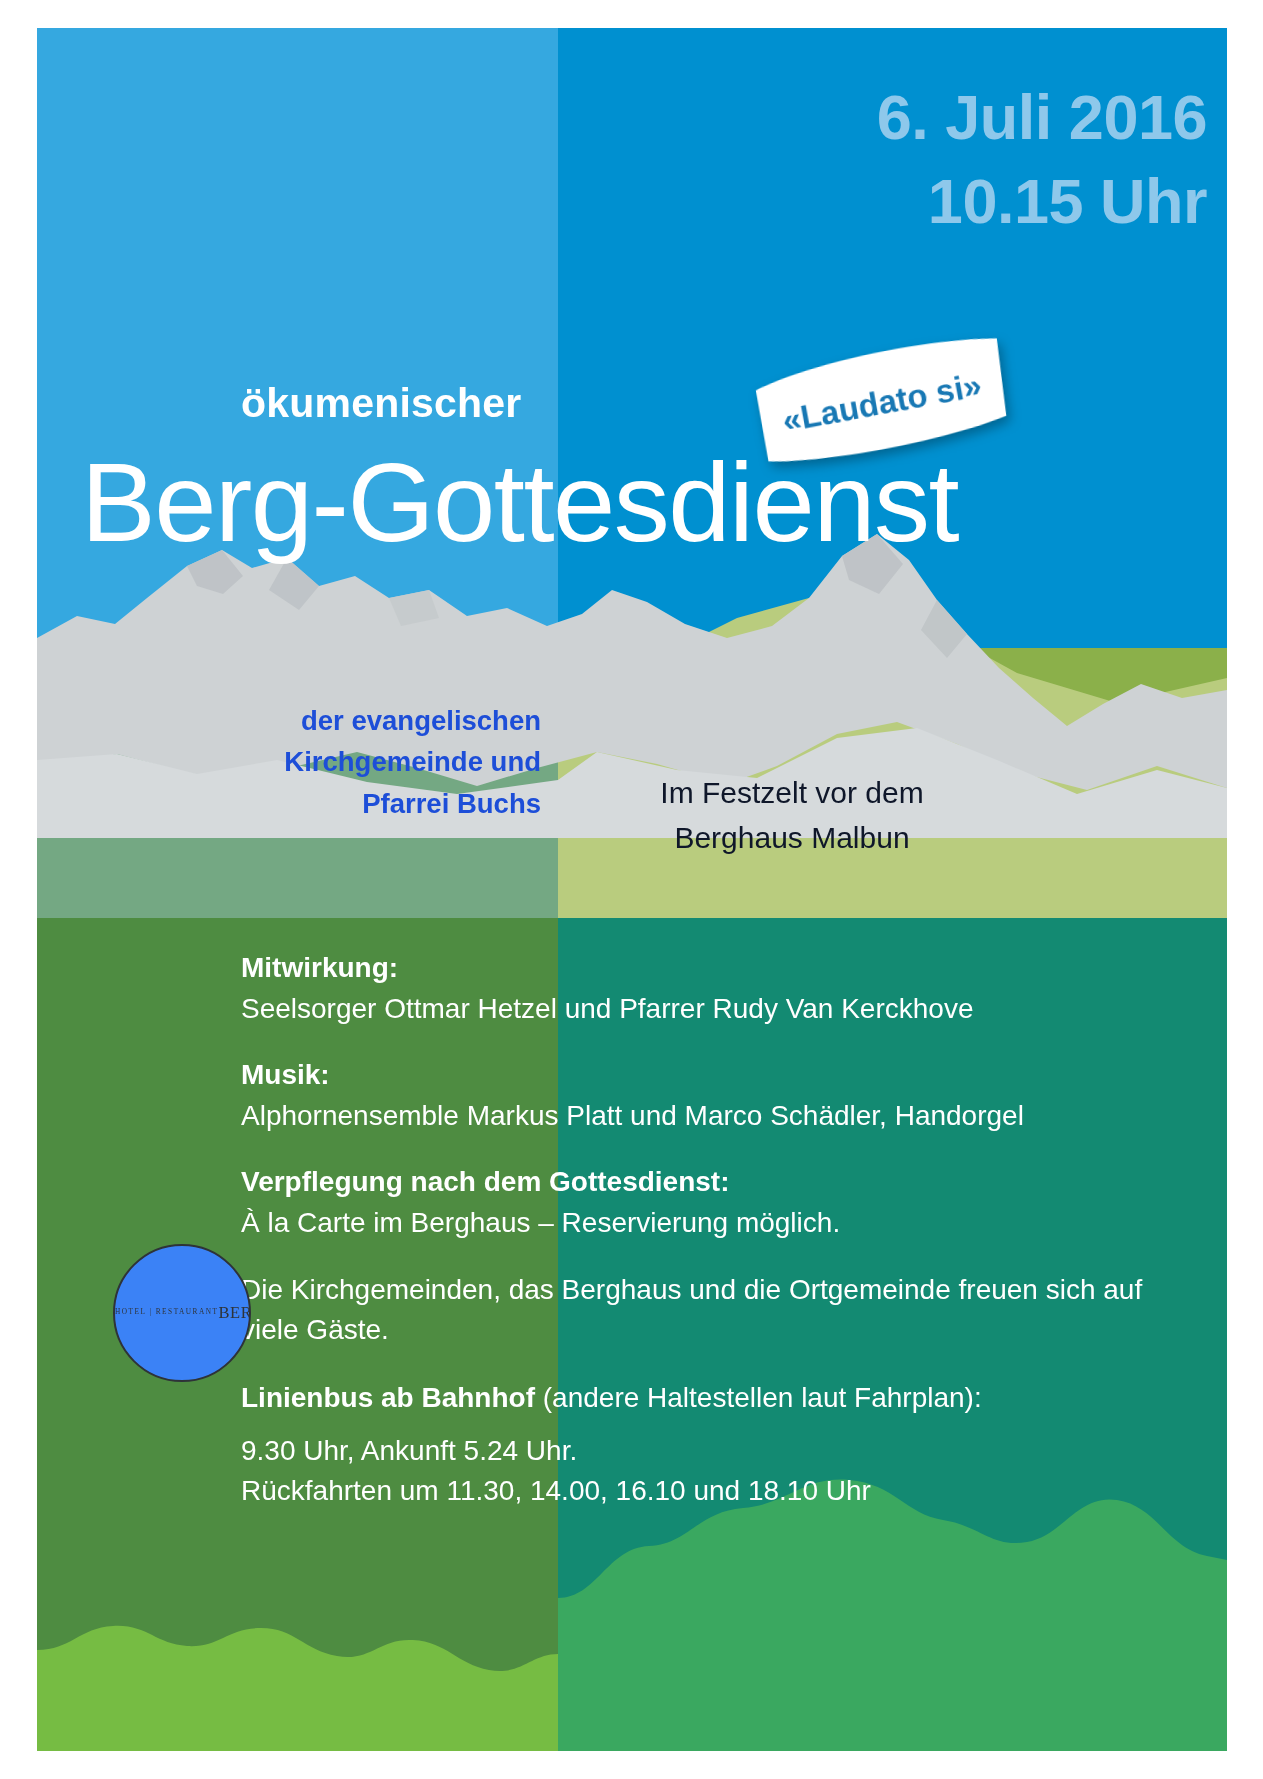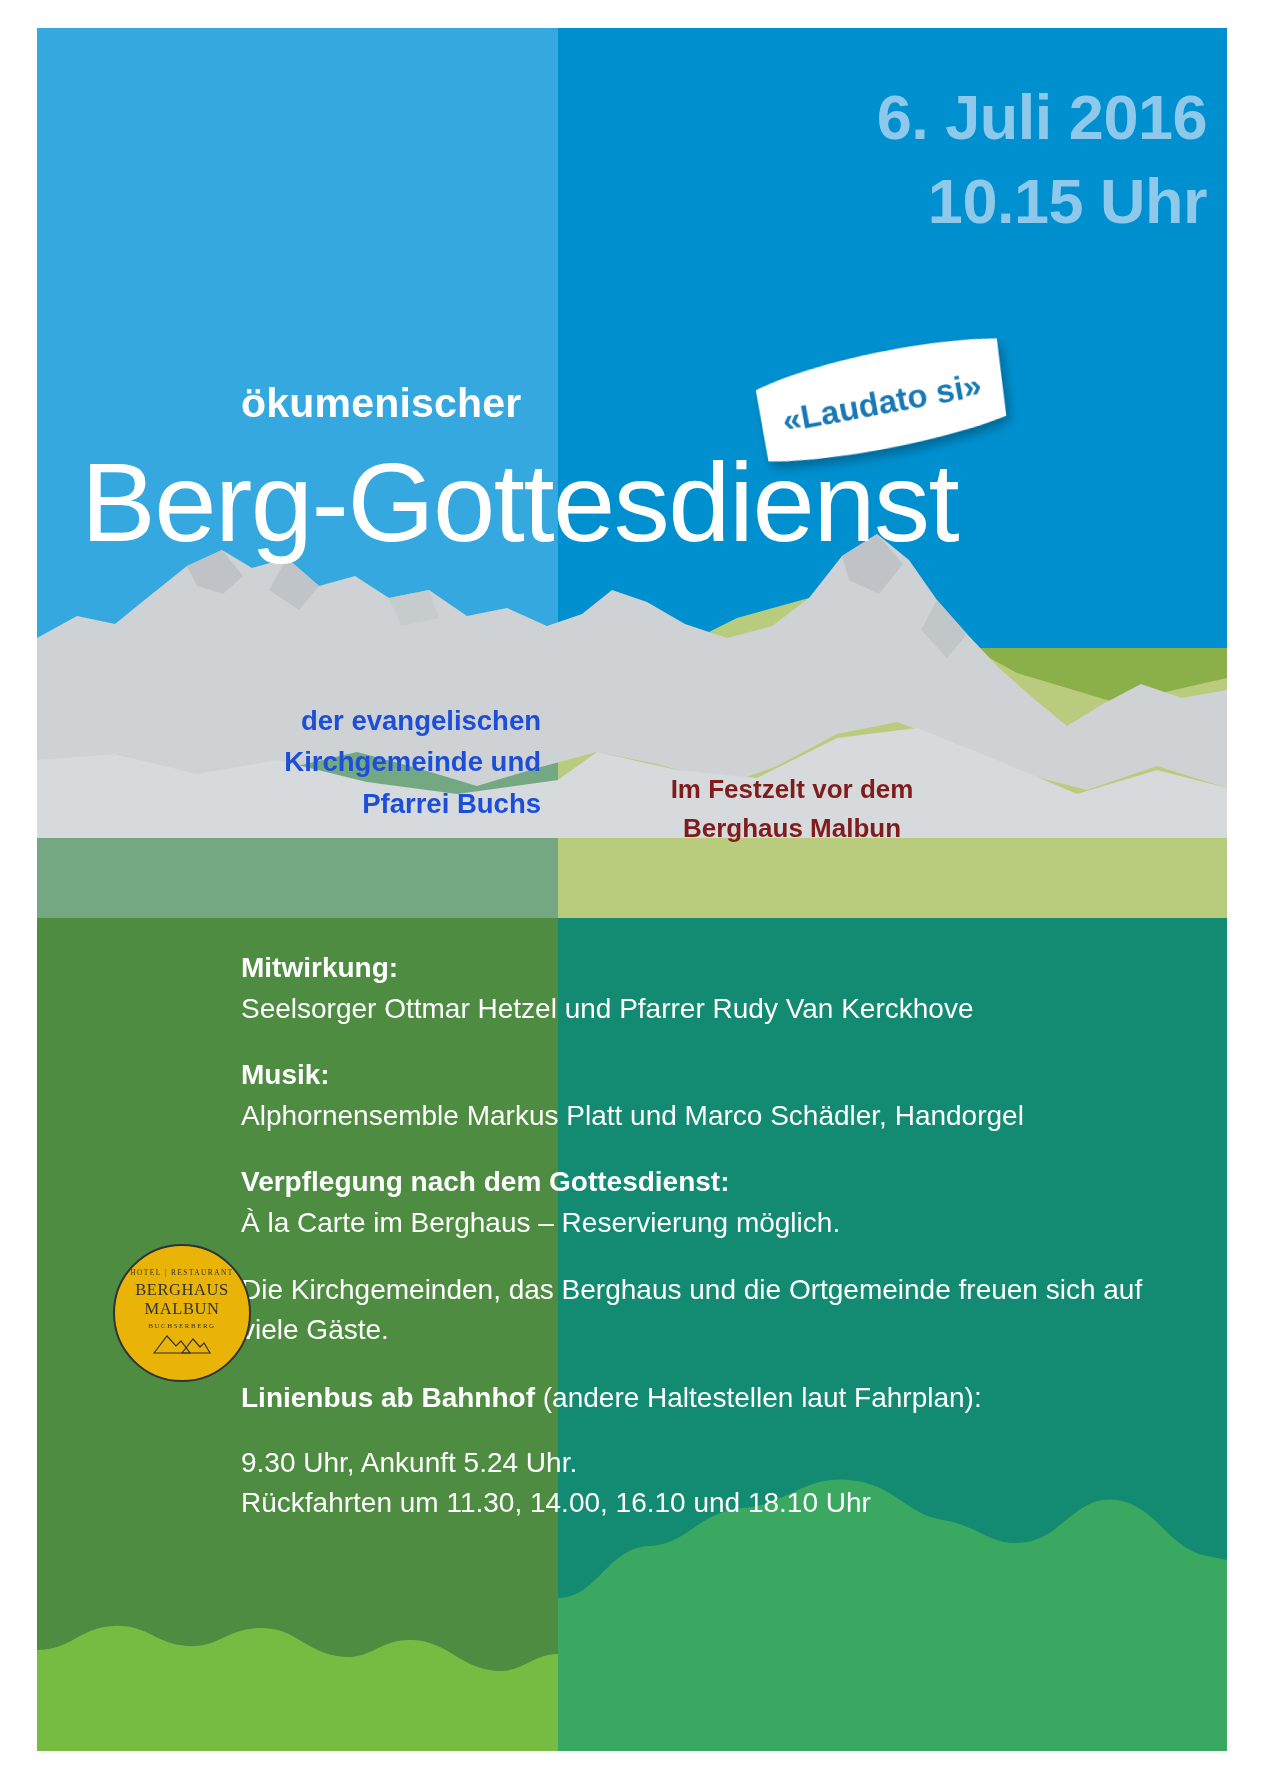--- a/index.html
+++ b/index.html
@@ -143,23 +143,23 @@
     font-weight: bold;
     font-size: 27.5px;
     line-height: 1.5;
     text-align: right;
   }
   .col-right-block {
     position: absolute;
     left: 575px;
     top: 742px;
     width: 360px;
-    color: #7f1d1d;
-    font-weight: bold;
-    font-size: 26px;
+    color: #0f172a;
+    font-weight: normal;
+    font-size: 30px;
     line-height: 1.5;
     text-align: center;
   }
 
   .body-area {
     position: absolute;
     left: 204px;
     top: 920px;
     width: 960px;
     color: #ffffff;
@@ -180,43 +180,43 @@
   .bus-area {
     position: absolute;
     left: 204px;
     top: 1349px;
     width: 980px;
     color: #ffffff;
   }
   .bus-head {
     font-size: 28px;
     line-height: 1.5;
-    margin-bottom: 24px;
+    margin-bottom: 12px;
   }
   .bus-head b { font-weight: bold; }
   .bus-line {
     font-size: 28px;
     line-height: 1.42;
   }
 
   
   .logo {
     position: absolute;
     left: 76px;
     top: 1216px;
     width: 138px;
     height: 138px;
     border-radius: 50%;
-    background: #eab308;
+    background: #3b82f6;
     border: 2px solid #2e3338;
     box-sizing: border-box;
     display: flex;
-    flex-direction: column;
+    flex-direction: row;
     align-items: center;
-    justify-content: center;
+    justify-content: space-between;
     color: #2e3338;
     overflow: hidden;
   }
   .logo-top {
     font-family: "Liberation Serif", serif;
     font-size: 7.3px;
     letter-spacing: 1.5px;
     margin-bottom: 4px;
     white-space: nowrap;
   }

